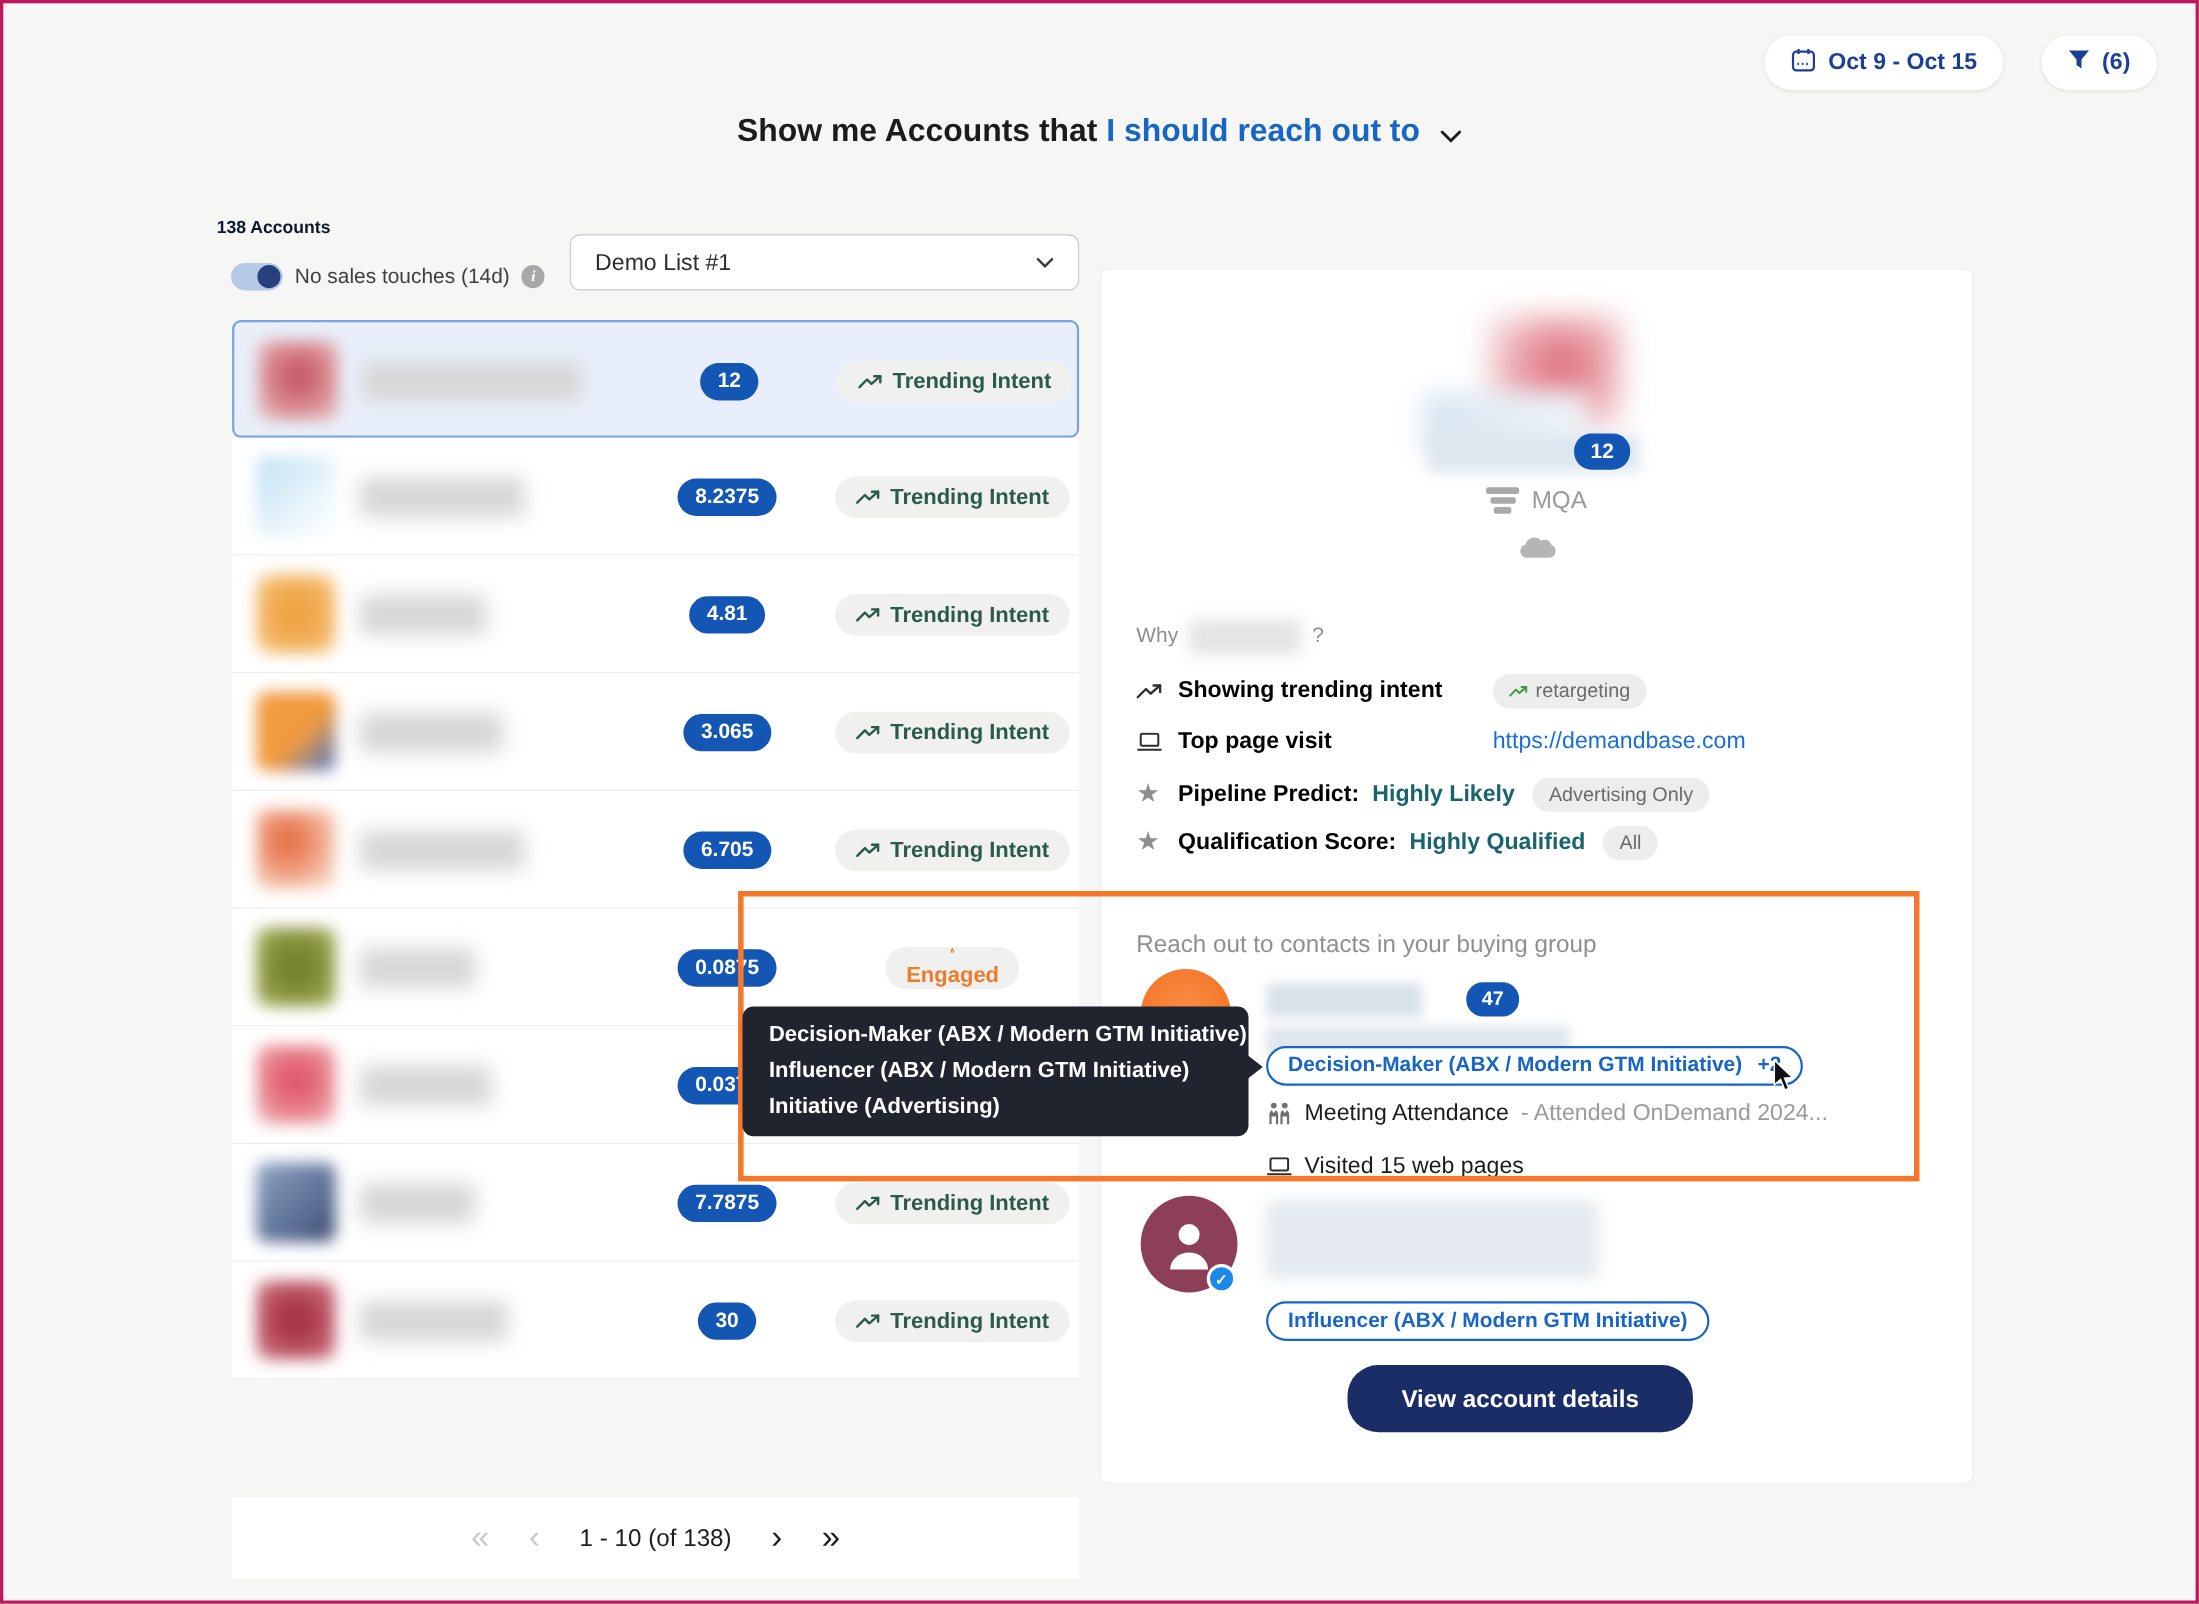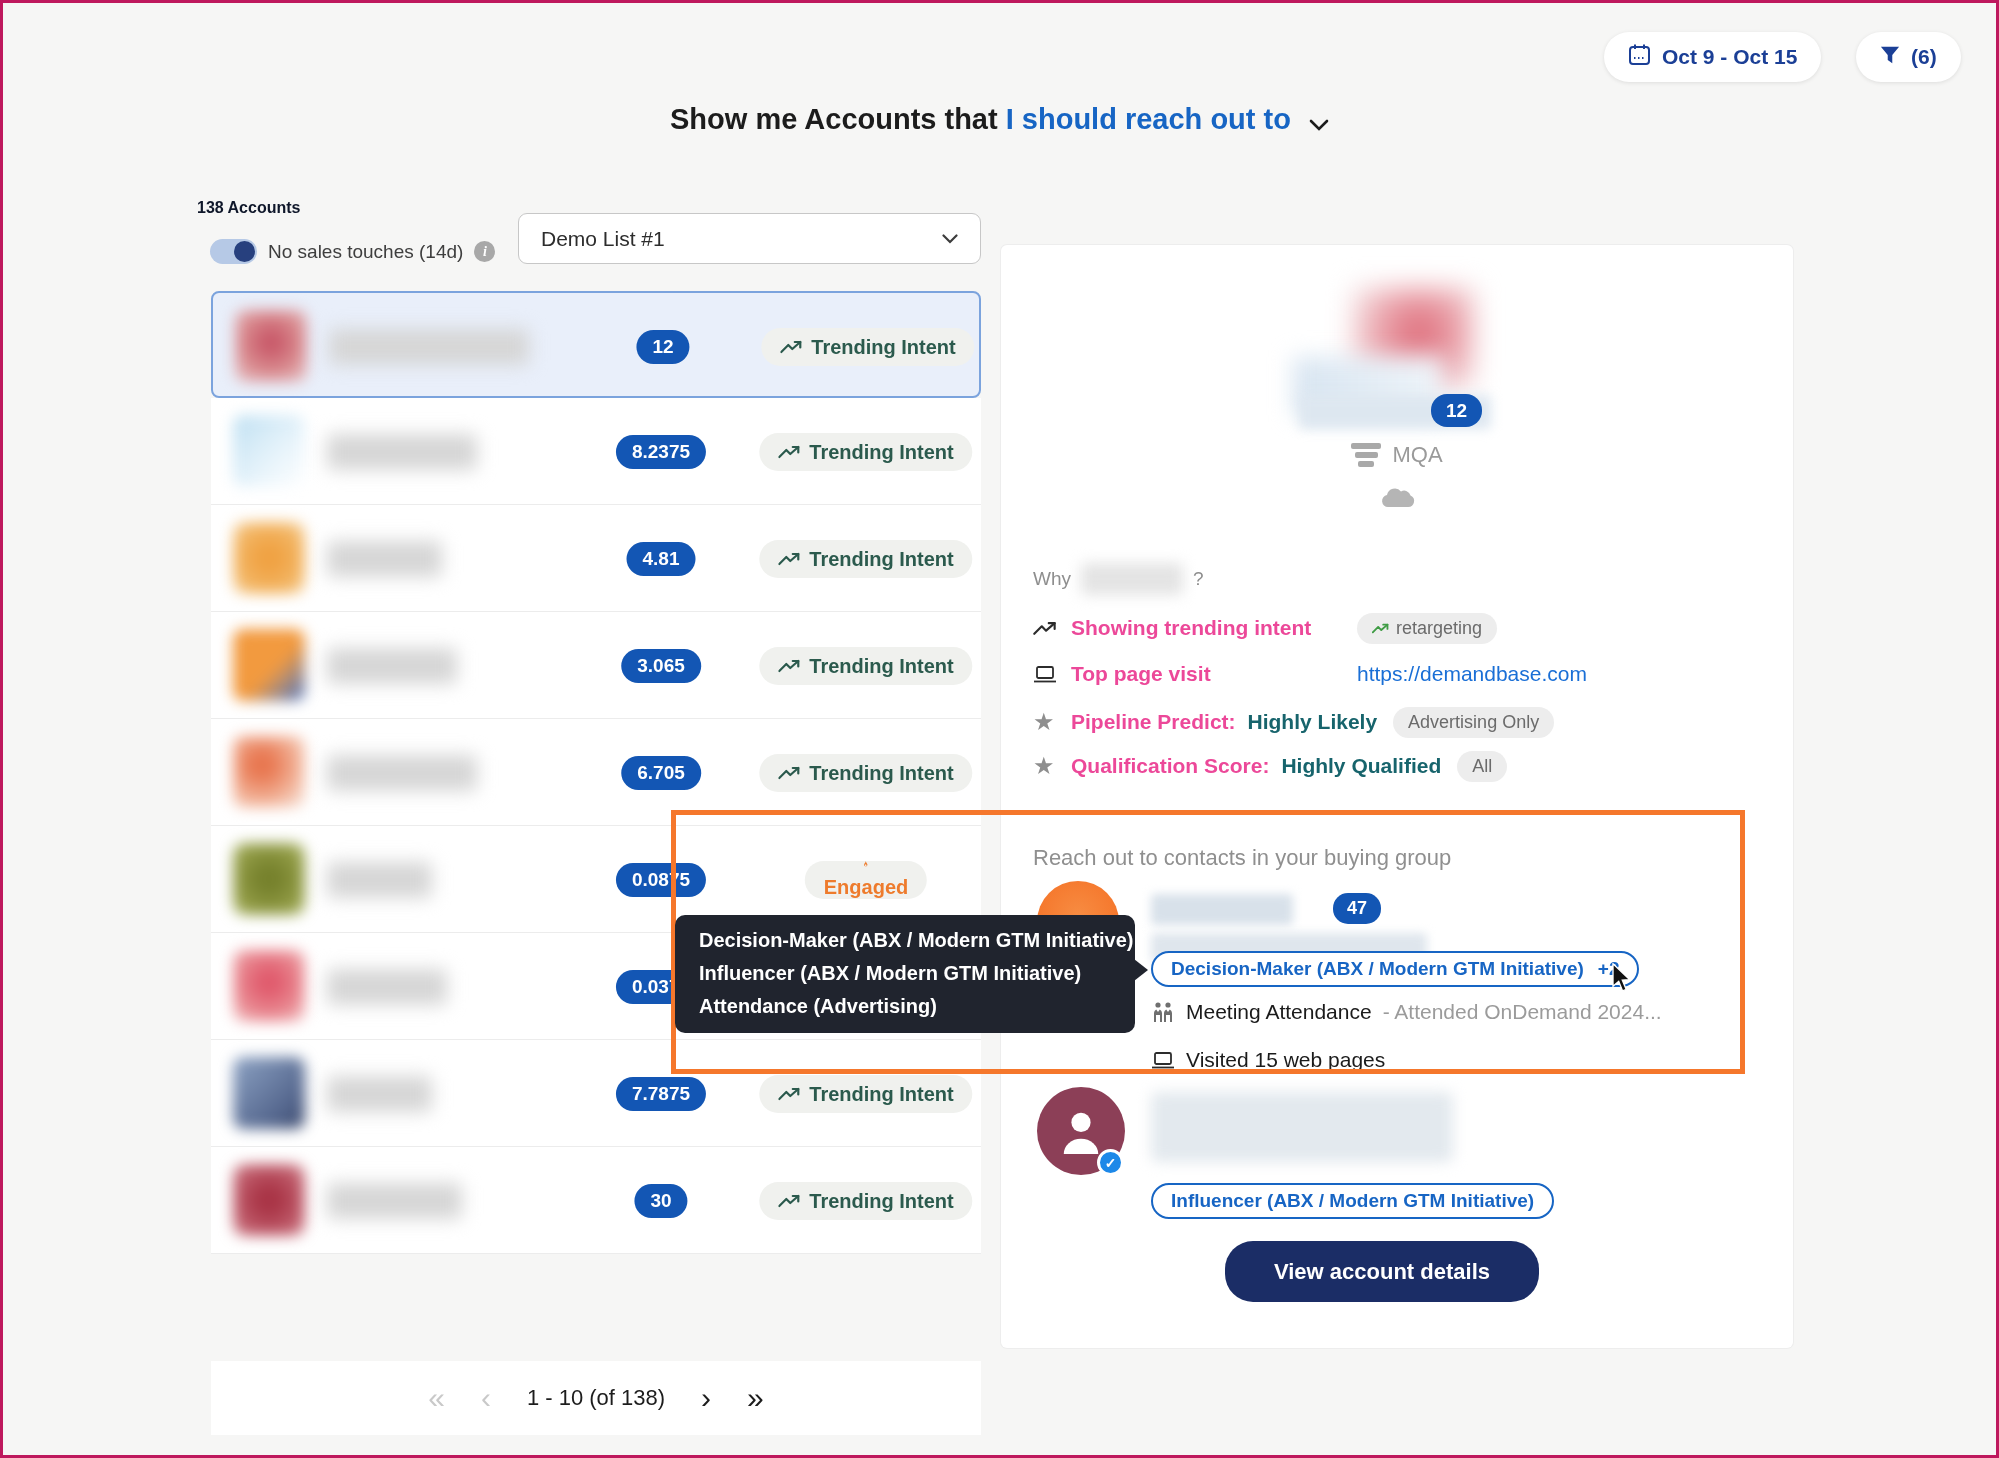--- a/index.html
+++ b/index.html
@@ -91,21 +91,21 @@
   .funnel-icon { display:flex; flex-direction:column; align-items:center; gap:3px; }
   .funnel-icon span { display:block; background:#a9a9a9; border-radius:2px; height:6px; }
   .funnel-icon .f1{width:30px} .funnel-icon .f2{width:23px} .funnel-icon .f3{width:16px}
   .cloud-icon { position:absolute; left:0; top:240px; width:100%; display:flex; justify-content:center; }
   .why-row { position:absolute; left:32px; top:318px; display:flex; align-items:center; gap:10px;
     color:#8e8e8e; font-size:19px; }
   .why-blur { width:102px; height:32px; background:#e4e4e4; filter:blur(7px); border-radius:4px; }
   .insight-row { position:absolute; left:32px; display:flex; align-items:center; height:34px; width:740px; }
   .insight-icon { width:28px; display:flex; justify-content:flex-start; margin-right:10px; color:#2c2c2c; }
   .star-glyph { font-size:24px; color:#8e8e8e; line-height:24px; }
-  .insight-label { font-size:21px; font-weight:700; color:#ec4899; white-space:nowrap; }
+  .insight-label { font-size:21px; font-weight:700; color:#000000; white-space:nowrap; }
   .insight-label.fixedcol { width:286px; }
   .insight-value { font-size:21px; font-weight:700; color:#17646c; margin-left:12px; white-space:nowrap; }
   .insight-link { font-size:21px; color:#1a6fd6; white-space:nowrap; }
   .gray-tag { margin-left:16px; background:#ededed; border-radius:16px; padding:5px 15px;
     font-size:18px; color:#6b6b6b; display:flex; align-items:center; gap:7px; white-space:nowrap; }
   .bg-heading { position:absolute; left:32px; top:600px; font-size:22px; color:#8f8f8f; }
 
   .c1-avatar { position:absolute; left:36px; top:636px; width:82px; height:82px; border-radius:50%;
     background:radial-gradient(circle at 50% 42%, #f78c42 0%, #f5762b 70%); }
   .c1-name { position:absolute; left:150px; top:649px; width:142px; height:31px; background:#d8e1ea; filter:blur(5px); border-radius:4px; }
@@ -434,21 +434,21 @@
     </div>
 
     <button class="view-btn">View account details</button>
   </div>
 
   <div class="highlight-rect"></div>
 
   <div class="tooltip">
     <div class="tooltip-line">Decision-Maker (ABX / Modern GTM Initiative)</div>
     <div class="tooltip-line">Influencer (ABX / Modern GTM Initiative)</div>
-    <div class="tooltip-line">Attendance (Advertising)</div>
+    <div class="tooltip-line">Initiative (Advertising)</div>
     <div class="tooltip-arrow"></div>
   </div>
 
   <div class="cursor-icon">
     <svg width="22" height="30" viewBox="0 0 14 20">
         <path d="M1,0.5 L1,15.5 L4.8,12.2 L7.4,18.6 L9.8,17.6 L7.2,11.4 L12.2,11.1 Z" fill="#111" stroke="#fff" stroke-width="0.9"></path>
       </svg>
   </div>
 
 </div>

